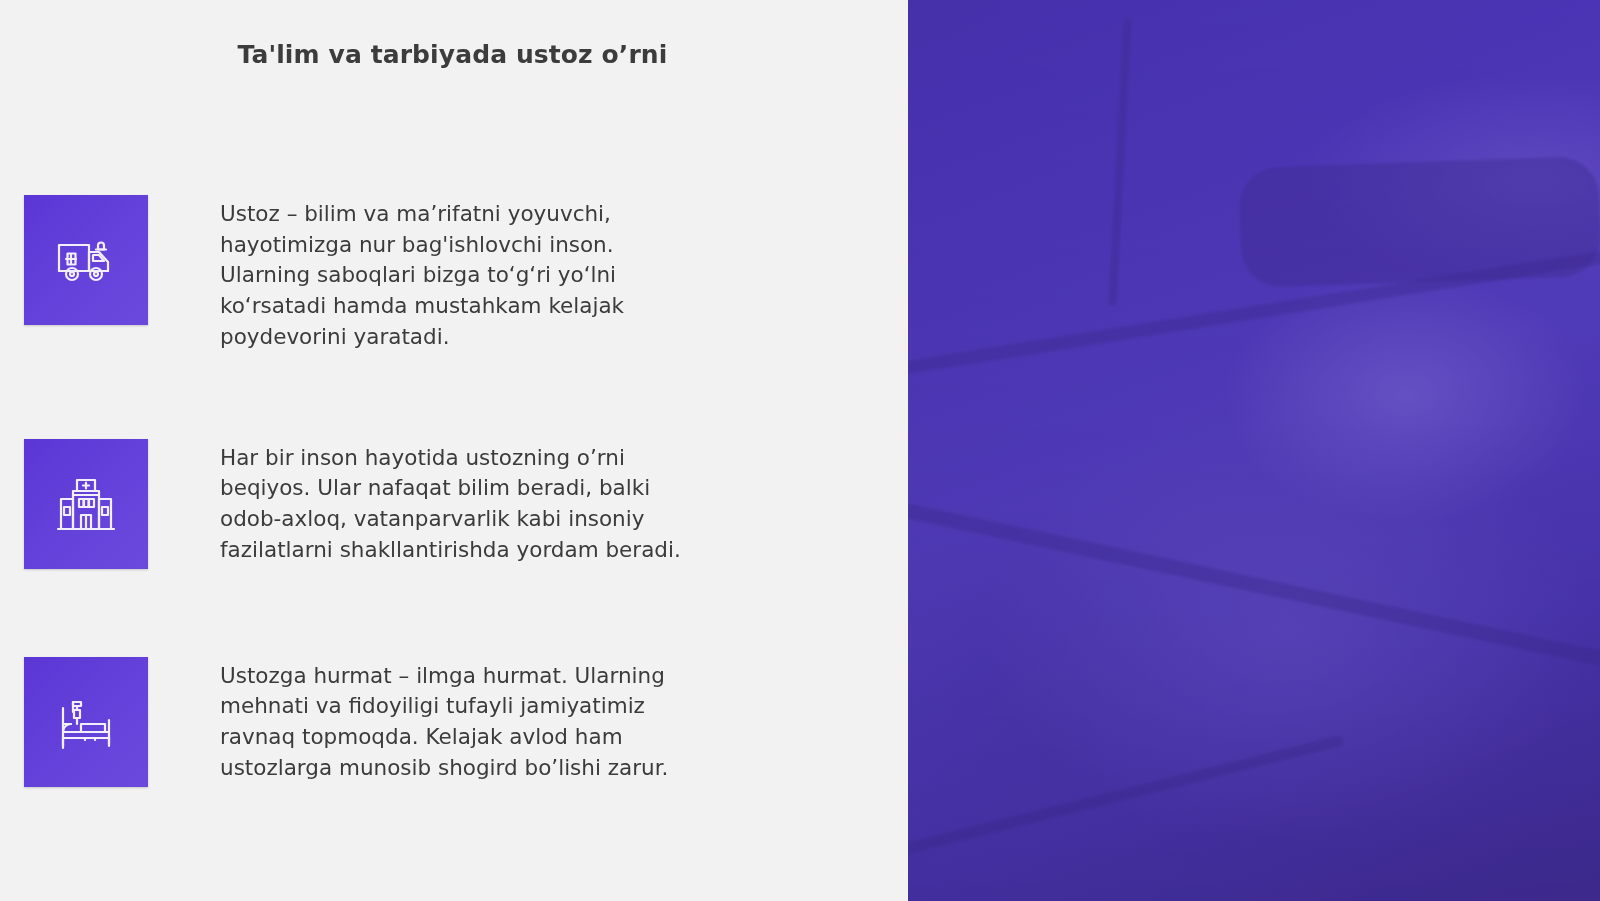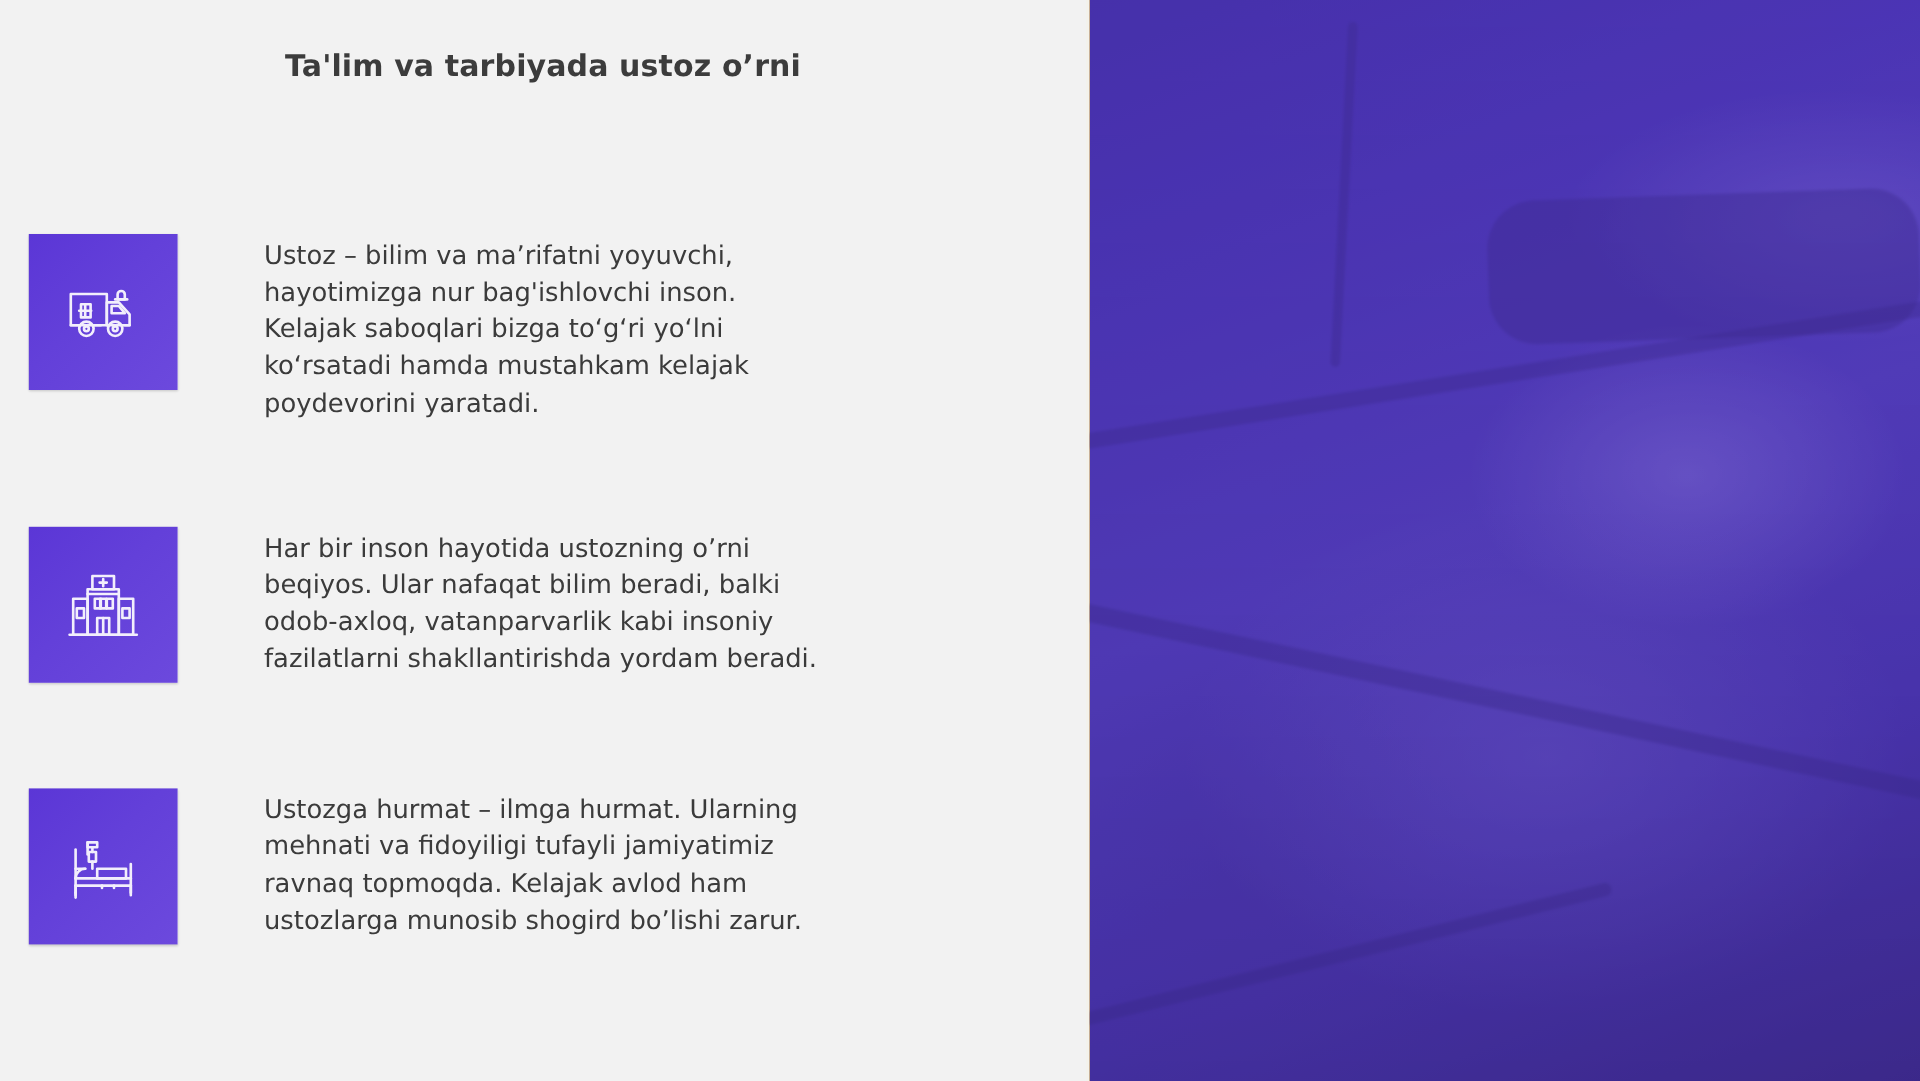--- a/index.html
+++ b/index.html
@@ -5,21 +5,21 @@
   * { margin:0; padding:0; box-sizing:border-box; }
   html, body {
     width:1600px; height:901px;
     background:#f2f2f2;
     font-family:"DejaVu Sans", sans-serif;
     overflow:hidden;
   }
   .slide {
     position:relative;
     width:1600px; height:901px;
-    background:#eab308;
+    background:#0ea5e9;
     display:flex;
   }
 
   
   .left-pane {
     position:relative;
     width:905px; height:901px;
     background:#f2f2f2;
     flex:0 0 905px;
   }
@@ -150,21 +150,21 @@
               <path d="M11 20h10v14H11z" opacity="0"></path>
               <path d="M13 18h7v18h-7z" opacity="0"></path>
               <path d="M12.5 21.5h8v11h-8z"></path>
               <path d="M43 13.5a3 3 0 0 1 6 0v4h-6z"></path>
               <path d="M41 17.5h10"></path>
             </svg>
           </span>
         </div>
         <div class="bullet-text">Ustoz – bilim va ma’rifatni yoyuvchi,
 hayotimizga nur bag'ishlovchi inson.
-Kelajak saboqlari bizga to‘g‘ri yo‘lni
+Ularning saboqlari bizga to‘g‘ri yo‘lni
 ko‘rsatadi hamda mustahkam kelajak
 poydevorini yaratadi.</div>
       </div>
 
       <div class="bullet-row r2">
         <div class="icon-tile">
           <span>
             <svg width="62" height="58" viewBox="0 0 62 58" fill="none" stroke="#f2eefc" stroke-width="2.2" stroke-linecap="round" stroke-linejoin="round">
               <path d="M22 5h18v11H22z"></path>
               <path d="M31 7.5v6M28 10.5h6"></path>

